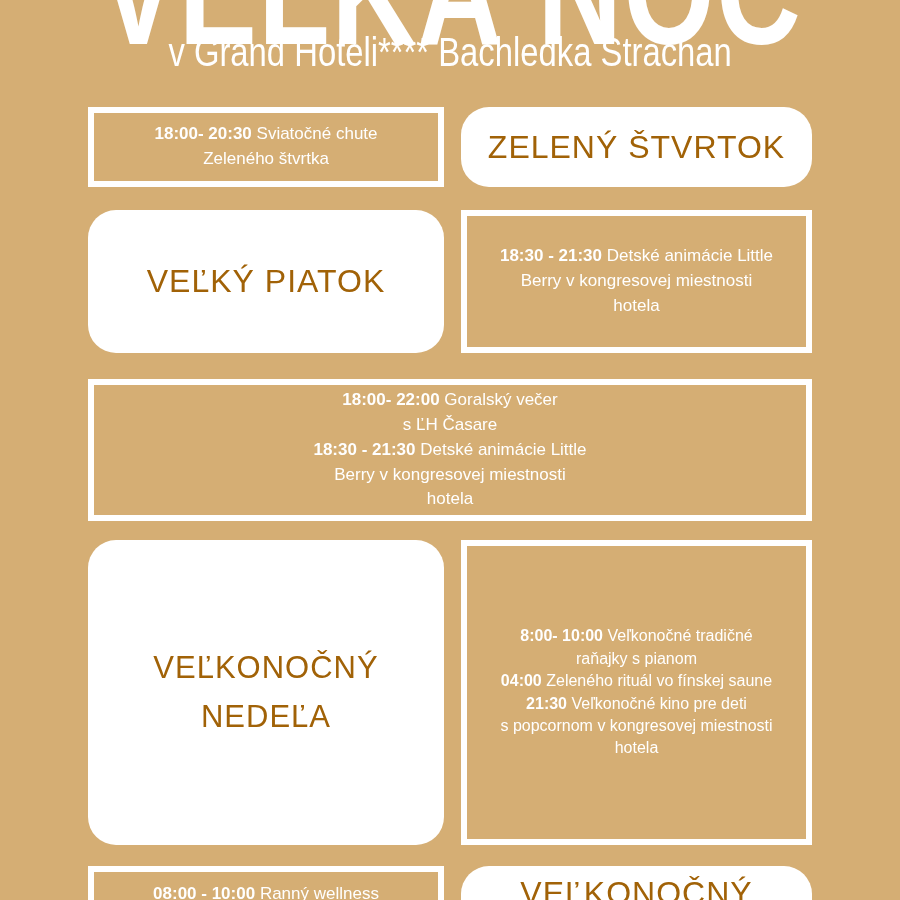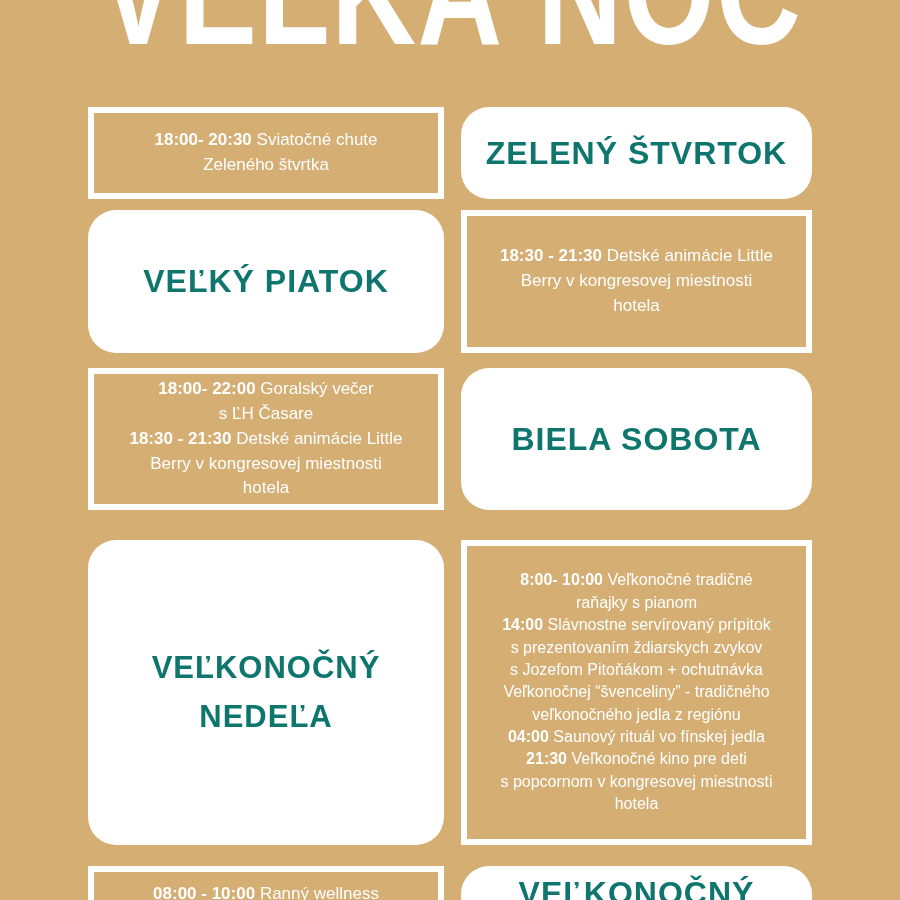--- a/index.html
+++ b/index.html
@@ -47,23 +47,23 @@
   
   .row {
     position: absolute;
     left: 88px;
     width: 724px;
     display: flex;
     gap: 17px;
   }
   .row > :first-child { flex: 0 0 356px; }
   .row > :last-child  { flex: 1; }
-  .r1 { top: 107px; height: 92px; }
+  .r1 { top: 107px; height: 80px; }
   .r2 { top: 210px; height: 143px; }
-  .r3 { top: 368px; height: 142px; }
+  .r3 { top: 379px; height: 142px; }
   .r4 { top: 540px; height: 305px; }
   .r5 { top: 866px; height: 132px; }
 
   .panel {
     background: #D5AE74;
     border: 6px solid #FFFFFF;
     box-sizing: border-box;
     color: #FFFFFF;
     display: flex;
     flex-direction: column;
@@ -76,22 +76,22 @@
     border-radius: 28px;
     box-sizing: border-box;
     display: flex;
     align-items: center;
     justify-content: center;
     text-align: center;
     padding: 4px 10px;
   }
   .day {
     font-size: 32px;
-    font-weight: 700;
-    color: #0f766e;
+    font-weight: 400;
+    color: #a16207;
     letter-spacing: 1px;
     line-height: 1.45;
     white-space: pre-line;
   }
   .r4 .day { font-size: 31px; line-height: 1.55; }
 
   .ev {
     margin: 0;
     font-size: 17px;
     line-height: 1.47;
@@ -105,20 +105,23 @@
   .r5 .daybox { align-items: flex-start; padding-top: 4px; }
   .r5 .panel  { justify-content: flex-start; padding-top: 10px; }
 </style>
 </head>
 <body>
 
 <div id="page">
 
   <div class="title-wrap">
     <span class="title-text">VEĽKÁ NOC</span>
+  </div>
+  <div class="subtitle-wrap">
+    <span class="subtitle-text">v Grand Hoteli**** Bachledka Strachan</span>
   </div>
 
   <div class="row r1">
     <div class="panel">
       <p class="ev"><b class="t">18:00- 20:30</b> <span class="x">Sviatočné chute
 Zeleného štvrtka</span></p>
     </div>
     <div class="daybox">
       <span class="day">ZELENÝ ŠTVRTOK</span>
     </div>
@@ -136,39 +139,31 @@
   </div>
 
   <div class="row r3">
     <div class="panel">
       <p class="ev"><b class="t">18:00- 22:00</b> <span class="x">Goralský večer
 s ĽH Časare</span></p>
       <p class="ev"><b class="t">18:30 - 21:30</b> <span class="x">Detské animácie Little
 Berry v kongresovej miestnosti
 hotela</span></p>
     </div>
-    <div class="daybox">
-      <span class="day">BIELA SOBOTA</span>
-    </div>
   </div>
 
   <div class="row r4">
     <div class="daybox">
       <span class="day">VEĽKONOČNÝ
 NEDEĽA</span>
     </div>
     <div class="panel">
       <p class="ev"><b class="t">8:00- 10:00</b> <span class="x">Veľkonočné tradičné
 raňajky s pianom</span></p>
-      <p class="ev"><b class="t">14:00</b> <span class="x">Slávnostne servírovaný prípitok
-s prezentovaním ždiarskych zvykov
-s Jozefom Pitoňákom + ochutnávka
-Veľkonočnej “švenceliny” - tradičného
-veľkonočného jedla z regiónu</span></p>
-      <p class="ev"><b class="t">04:00</b> <span class="x">Saunový rituál vo fínskej jedla</span></p>
+      <p class="ev"><b class="t">04:00</b> <span class="x">Zeleného rituál vo fínskej saune</span></p>
       <p class="ev"><b class="t">21:30</b> <span class="x">Veľkonočné kino pre deti
 s popcornom v kongresovej miestnosti
 hotela</span></p>
     </div>
   </div>
 
   <div class="row r5">
     <div class="panel">
       <p class="ev"><b class="t">08:00 - 10:00</b> <span class="x">Ranný wellness</span></p>
     </div>

